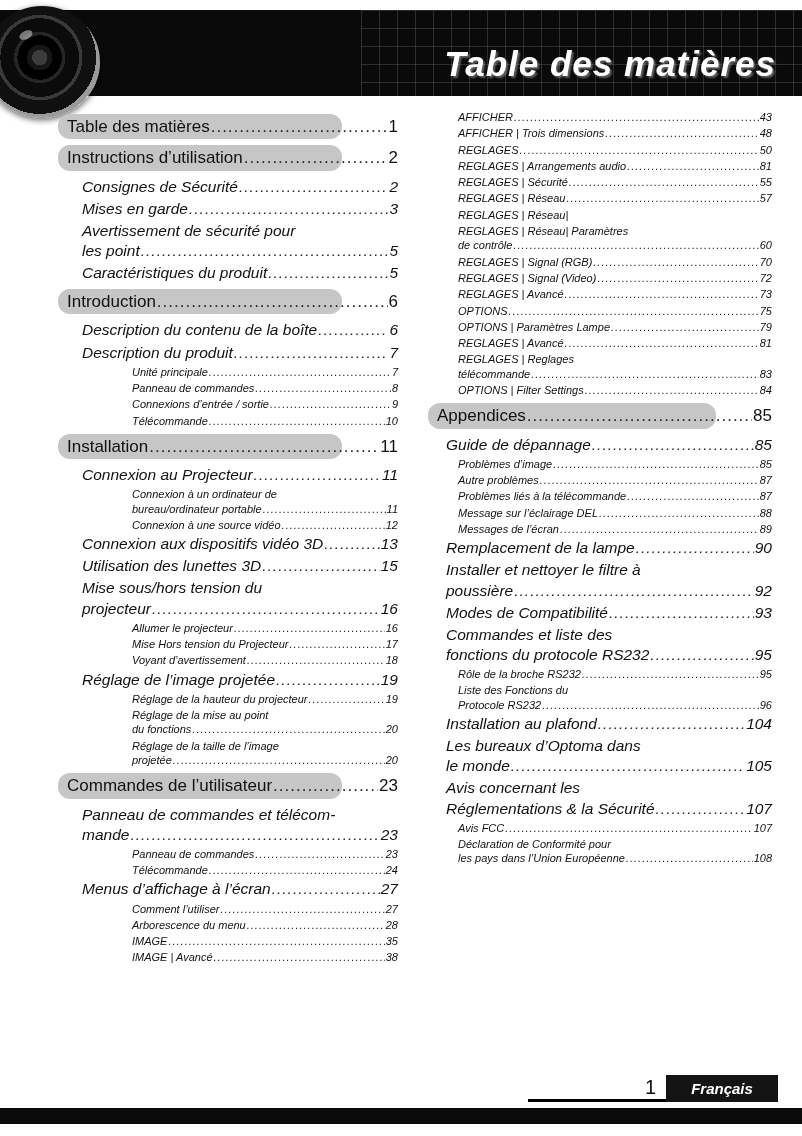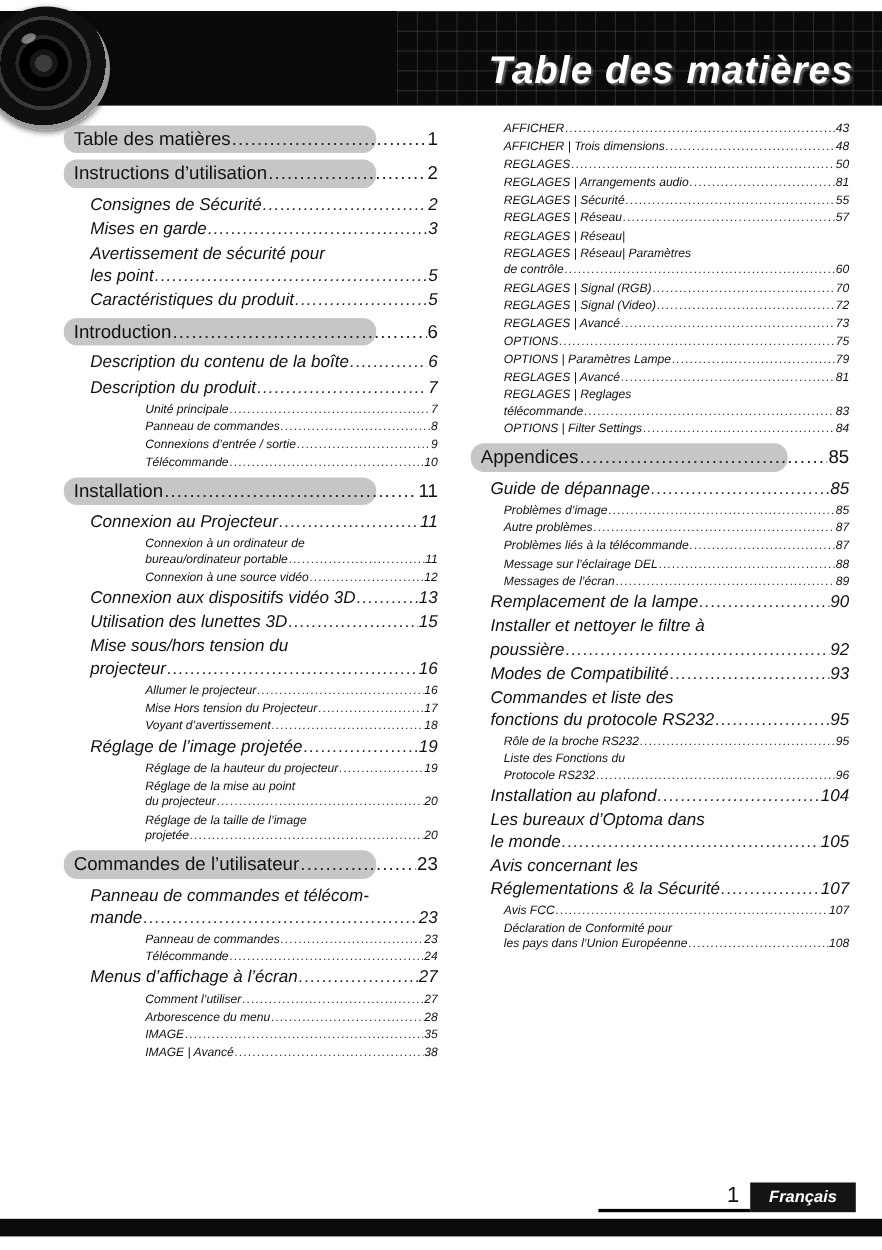--- a/index.html
+++ b/index.html
@@ -46,21 +46,21 @@
   .pill-entry{margin:6px 0;}
   .pill-entry .toc-last-line{position:relative;z-index:0;padding:2px 0 2px 9px;}
   .pill-entry .toc-last-line::before{content:"";position:absolute;z-index:-1;left:0;right:56px;
     top:0;bottom:0;background:var(--pill);border-radius:12px;}
 
   
   .footer{position:absolute;right:24px;bottom:34px;display:flex;align-items:flex-end;}
   .footer-num-group{display:flex;justify-content:flex-end;align-items:flex-end;
     border-bottom:3px solid #000;min-width:128px;padding:0 10px 0 0;}
   .footer-page-number{font-size:20px;line-height:1.1;padding-bottom:1px;}
-  .footer-lang{width:96px;height:27px;background:#141414;color:#fff;display:flex;
+  .footer-lang{width:112px;height:27px;background:#141414;color:#fff;display:flex;
     align-items:center;justify-content:center;font-style:italic;font-weight:bold;font-size:15px;}
   .footer-bar{position:absolute;left:0;right:0;bottom:12px;height:16px;background:#0b0b0b;}
 </style>
 </head>
 <body>
 
 <div class="page">
 
   <div class="header">
     <div class="header-grid"></div>
@@ -244,21 +244,21 @@
         <div class="toc-entry level-3">
           <div class="toc-last-line">
             <span class="toc-label">Réglage de la hauteur du projecteur</span>
             <span class="toc-dots"></span>
             <span class="toc-page">19</span>
           </div>
         </div>
         <div class="toc-entry level-3">
           <div class="toc-pre-line">Réglage de la mise au point</div>
           <div class="toc-last-line">
-            <span class="toc-label">du projecteur</span>
+            <span class="toc-label">du fonctions</span>
             <span class="toc-dots"></span>
             <span class="toc-page">20</span>
           </div>
         </div>
         <div class="toc-entry level-3">
           <div class="toc-pre-line">Réglage de la taille de l’image</div>
           <div class="toc-last-line">
             <span class="toc-label">projetée</span>
             <span class="toc-dots"></span>
             <span class="toc-page">20</span>

